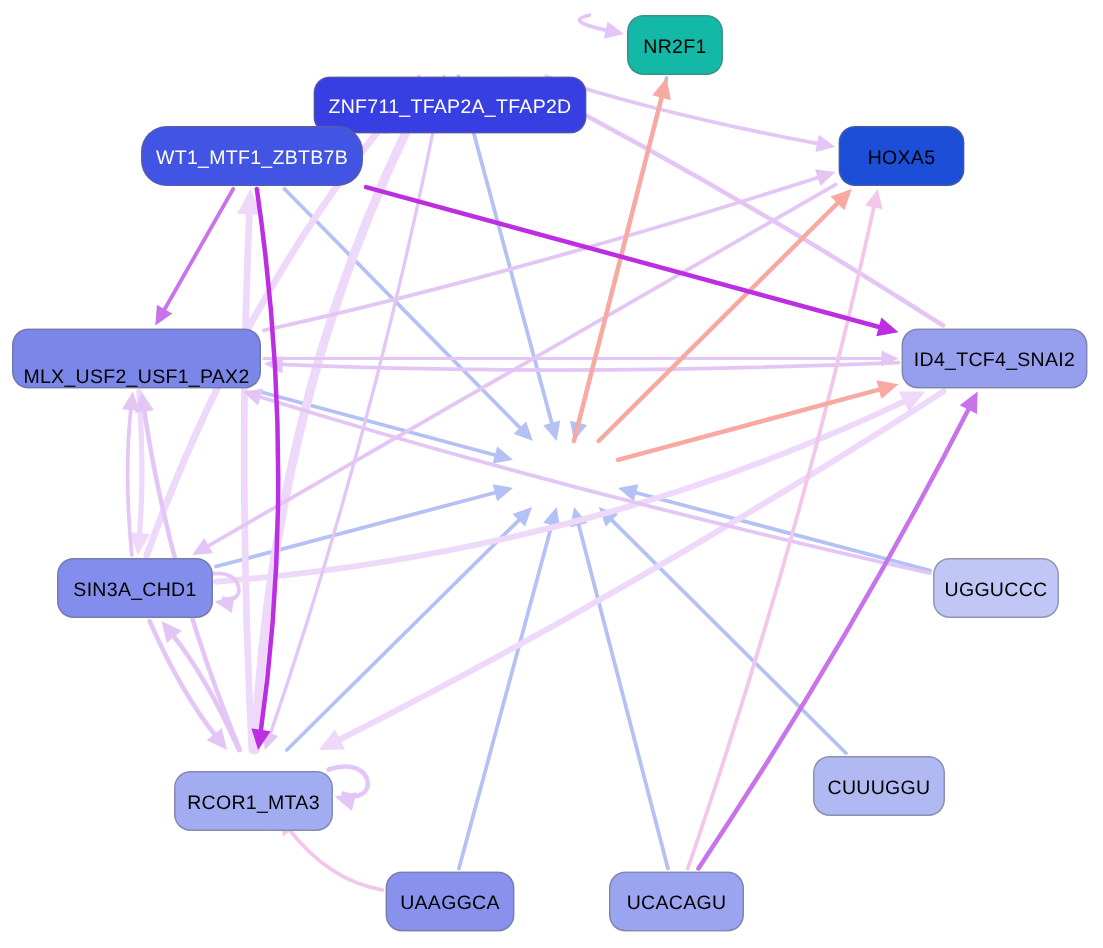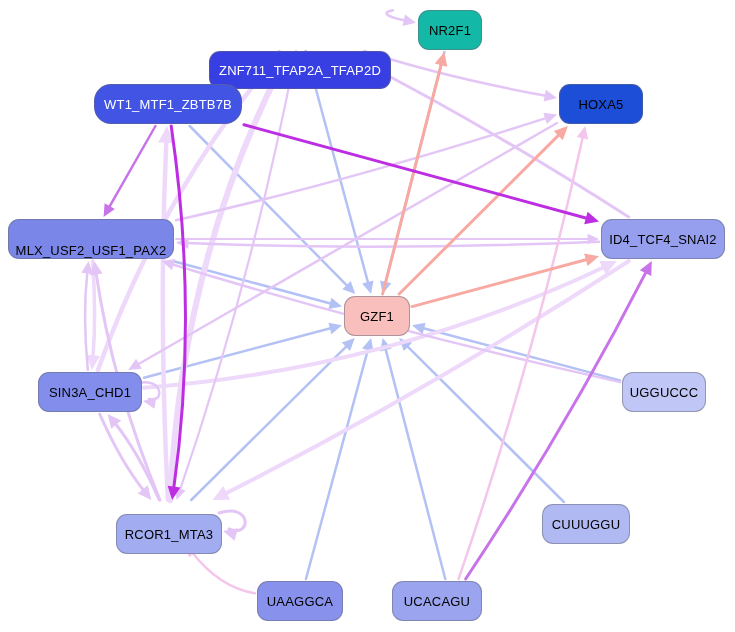--- a/index.html
+++ b/index.html
@@ -195,35 +195,32 @@
       </div>
       <div class="node" style="left: 559px; top: 84px; width: 84px; height: 40px; background: #1d4ed8; color: rgb(0, 0, 0);">
         <span>HOXA5</span>
       </div>
       <div class="node" style="left: 8px; top: 219px; width: 166px; height: 40px; background: rgb(123, 134, 233); color: rgb(0, 0, 0); align-items: flex-end;">
         <span>MLX_USF2_USF1_PAX2</span>
       </div>
       <div class="node" style="left: 601px; top: 219px; width: 124px; height: 40px; background: rgb(149, 159, 238); color: rgb(0, 0, 0);">
         <span>ID4_TCF4_SNAI2</span>
       </div>
-      <div class="node" style="left: 344px; top: 296px; width: 66px; height: 40px; background: rgb(249, 191, 188); color: rgb(0, 0, 0);">
-        <span>GZF1</span>
-      </div>
       <div class="node" style="left: 38px; top: 372px; width: 104px; height: 40px; background: rgb(130, 141, 236); color: rgb(0, 0, 0);">
         <span>SIN3A_CHD1</span>
       </div>
       <div class="node" style="left: 622px; top: 372px; width: 84px; height: 40px; background: rgb(192, 198, 245); color: rgb(0, 0, 0);">
         <span>UGGUCCC</span>
       </div>
       <div class="node" style="left: 116px; top: 514px; width: 106px; height: 40px; background: rgb(162, 172, 240); color: rgb(0, 0, 0);">
         <span>RCOR1_MTA3</span>
       </div>
       <div class="node" style="left: 542px; top: 504px; width: 88px; height: 40px; background: rgb(177, 185, 243); color: rgb(0, 0, 0);">
         <span>CUUUGGU</span>
       </div>
       <div class="node" style="left: 257px; top: 581px; width: 86px; height: 40px; background: rgb(136, 146, 236); color: rgb(0, 0, 0);">
         <span>UAAGGCA</span>
       </div>
-      <div class="node" style="left: 392px; top: 581px; width: 90px; height: 40px; background: rgb(154, 164, 239); color: rgb(0, 0, 0);">
+      <div class="node" style="left: 406px; top: 581px; width: 90px; height: 40px; background: rgb(154, 164, 239); color: rgb(0, 0, 0);">
         <span>UCACAGU</span>
       </div>
     </div>
 </div>
 
 </body></html>

